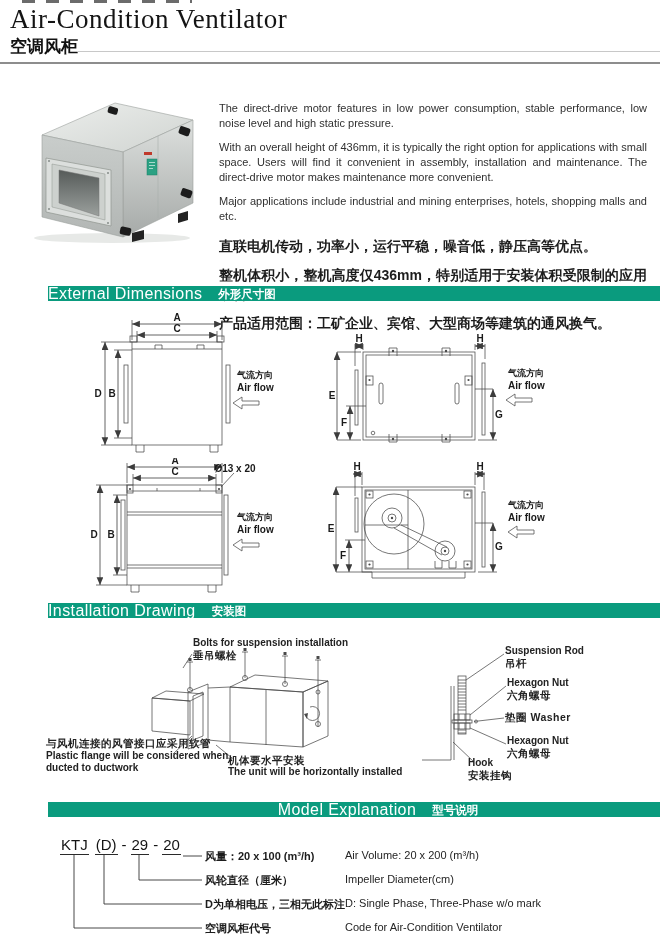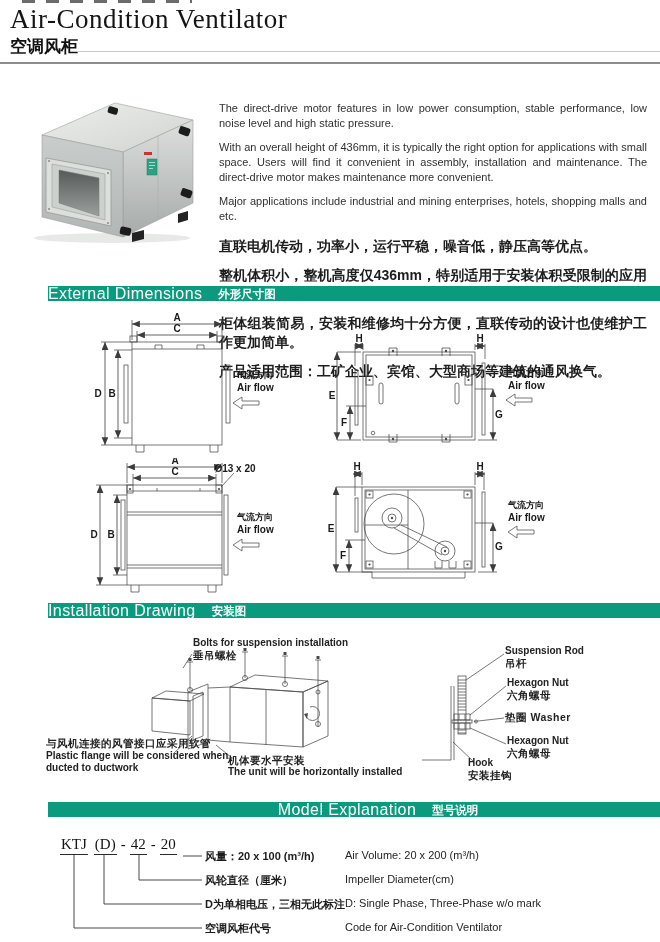--- a/index.html
+++ b/index.html
@@ -34,21 +34,21 @@
   text.t{font:bold 10px "Liberation Sans","DejaVu Sans",sans-serif;fill:#1a1a1a;text-anchor:middle;}
   text.az{font:bold 9px "Liberation Sans","DejaVu Sans",sans-serif;fill:#1a1a1a;}
   text.ae{font:bold 10px "Liberation Sans","DejaVu Sans",sans-serif;fill:#1a1a1a;}
   .ha{fill:#fff;stroke:#555;stroke-width:.8;}
   
   .lbl{position:absolute;font:bold 10px "Liberation Sans","DejaVu Sans",sans-serif;
        color:#222;white-space:nowrap;}
   .lblzh{font-size:10.5px;letter-spacing:.5px;}
   
   .mcode{position:absolute;left:60px;top:836px;font-size:15px;color:#141414;display:flex;align-items:flex-start;}
-  .mcode .seg{border-bottom:1.2px solid #2a2a2a;padding:0 1px 1px 1px;line-height:17px;font-family:Liberation Serif, serif;}
+  .mcode .seg{border-bottom:1.2px solid #2a2a2a;padding:0 1px 1px 1px;line-height:17px;}
   .mcode .gap{width:6px;}
   .mcode .sep{margin:0 4px;line-height:17px;}
   .mrow-zh{position:absolute;left:205px;font:bold 11px "Liberation Sans","DejaVu Sans",sans-serif;color:#1c1c1c;white-space:nowrap;}
   .mrow-en{position:absolute;left:345px;font:11px "Liberation Sans","DejaVu Sans",sans-serif;color:#242424;white-space:nowrap;}
 </style>
 </head>
 <body>
 
 <div class="page">
 
@@ -107,21 +107,20 @@
     <rect x="135" y="69" width="10" height="16" fill="#2ba183" stroke="#1e8067" stroke-width=".5"></rect>
     <path d="M137,72.5 h6 M137,75.5 h6 M137,78.5 h4" stroke="#fff" stroke-width=".6"></path>
   </svg>
 
   <div class="intro">
     <p class="en">The direct-drive motor features in low power consumption, stable performance, low noise level and high static pressure.</p>
     <p class="en">With an overall height of 436mm, it is typically the right option for applications with small space. Users will find it convenient in assembly, installation and maintenance. The direct-drive motor makes maintenance more convenient.</p>
     <p class="en">Major applications include industrial and mining enterprises, hotels, shopping malls and etc.</p>
     <p class="zh first">直联电机传动，功率小，运行平稳，噪音低，静压高等优点。</p>
     <p class="zh">整机体积小，整机高度仅436mm，特别适用于安装体积受限制的应用场合。</p>
-    <p class="zh">柜体组装简易，安装和维修均十分方便，直联传动的设计也使维护工作更加简单。</p>
     <p class="zh">产品适用范围：工矿企业、宾馆、大型商场等建筑的通风换气。</p>
   </div>
 
   <div class="banner bn1">
     <span class="b-en">External Dimensions</span>
     <span class="b-zh">外形尺寸图</span>
   </div>
   <div class="banner bn2">
     <span class="b-en">Installation Drawing</span>
     <span class="b-zh">安装图</span>
@@ -324,21 +323,21 @@
   <div class="lbl" style="left:507px;top:735px">Hexagon Nut</div>
   <div class="lbl lblzh" style="left:507px;top:747px">六角螺母</div>
   <div class="lbl" style="left:468px;top:757px">Hook</div>
   <div class="lbl lblzh" style="left:468px;top:769px">安装挂钩</div>
 
   <div class="mcode">
     <span class="seg">KTJ</span>
     <span class="gap"></span>
     <span class="seg">(D)</span>
     <span class="sep">-</span>
-    <span class="seg">42</span>
+    <span class="seg">29</span>
     <span class="sep">-</span>
     <span class="seg">20</span>
   </div>
 
   <svg class="tech" style="left:0;top:830px" width="660" height="112" viewBox="0 0 660 112">
     <path d="M183,26 H202" stroke="#333" stroke-width=".9" fill="none"></path>
     <path d="M139,25 V50 H202" stroke="#333" stroke-width=".9" fill="none"></path>
     <path d="M104,25 V74 H202" stroke="#333" stroke-width=".9" fill="none"></path>
     <path d="M74,25 V98 H202" stroke="#333" stroke-width=".9" fill="none"></path>
   </svg>

